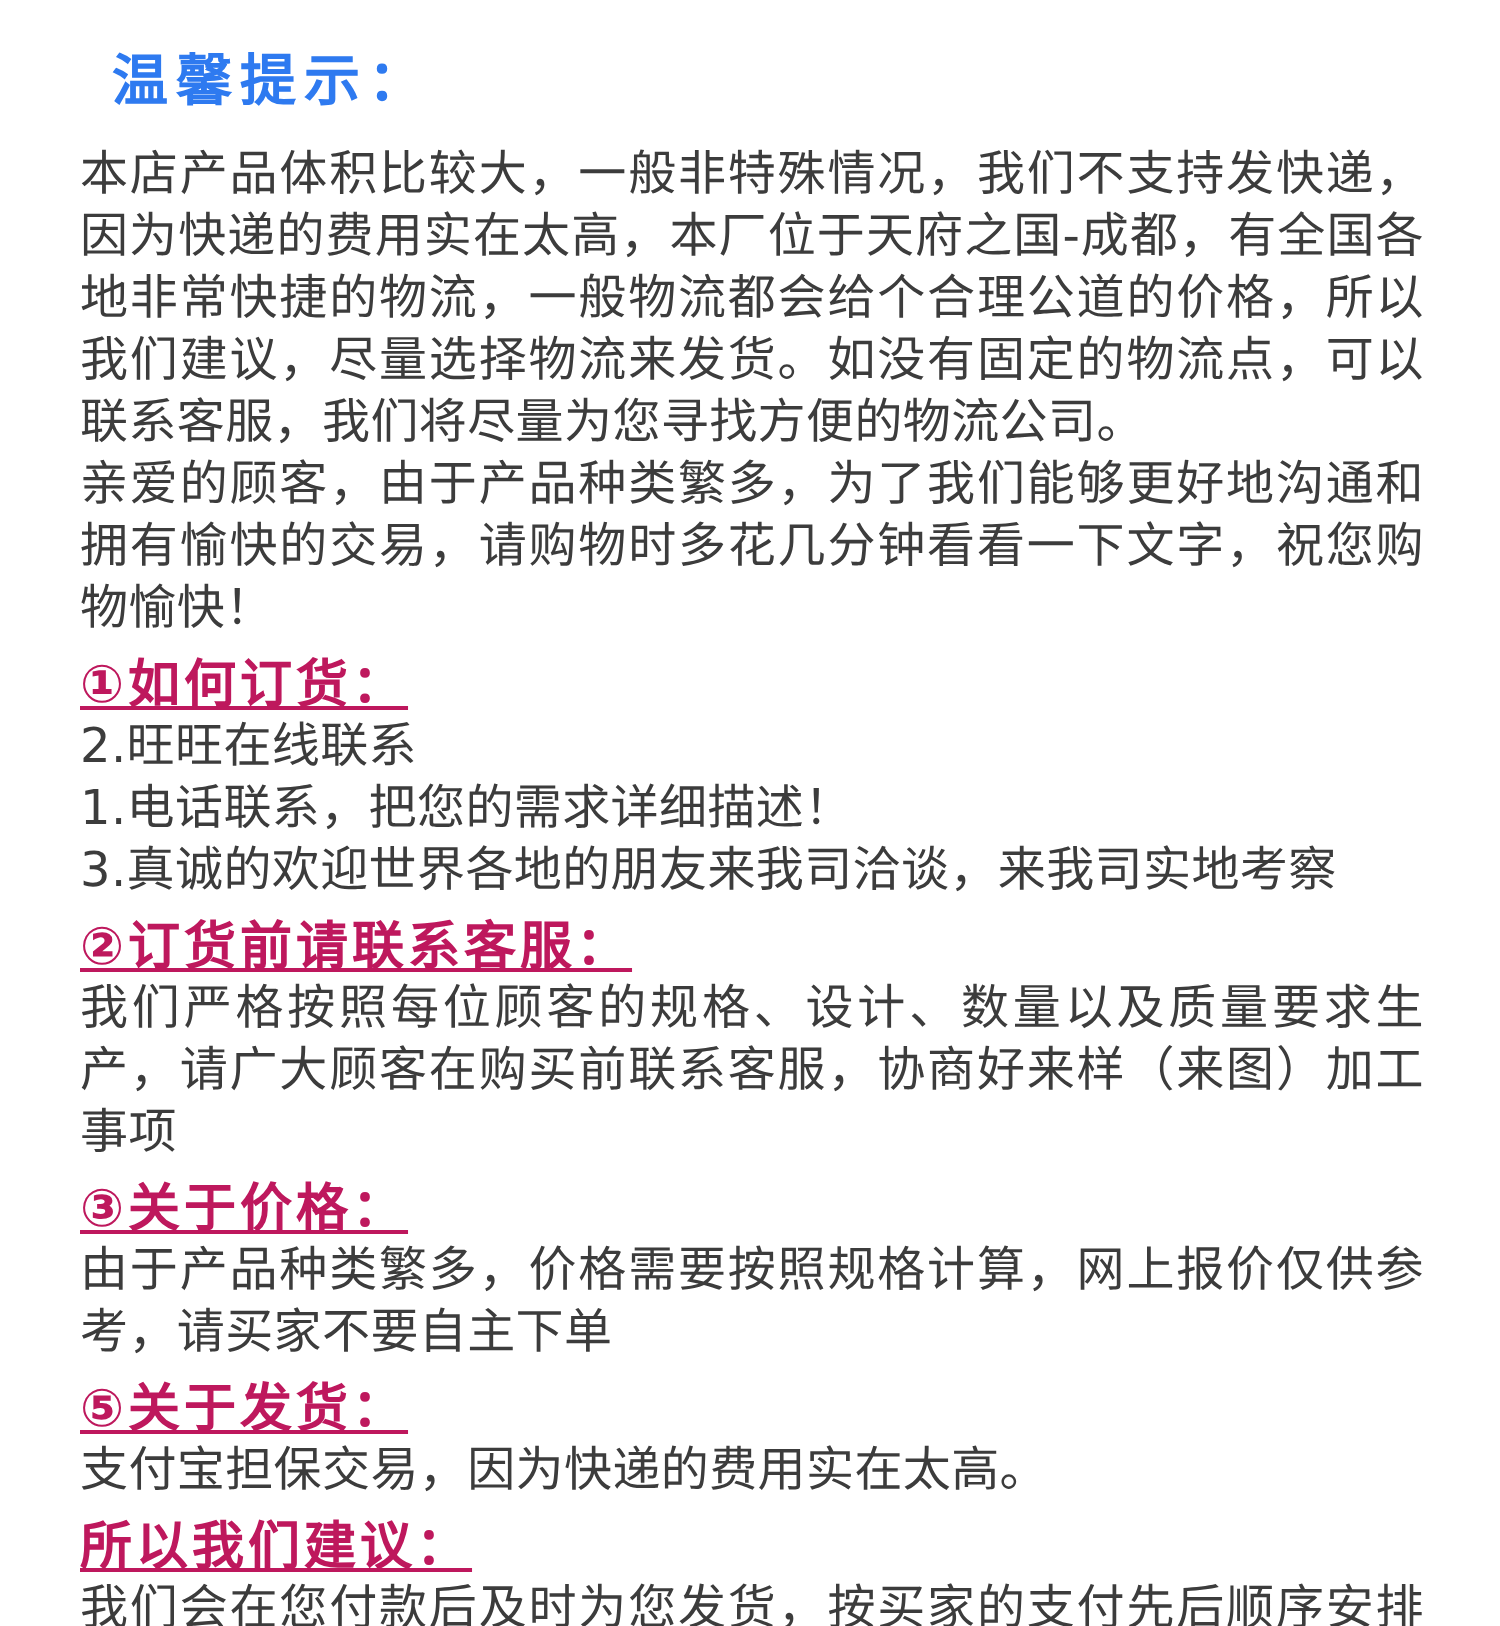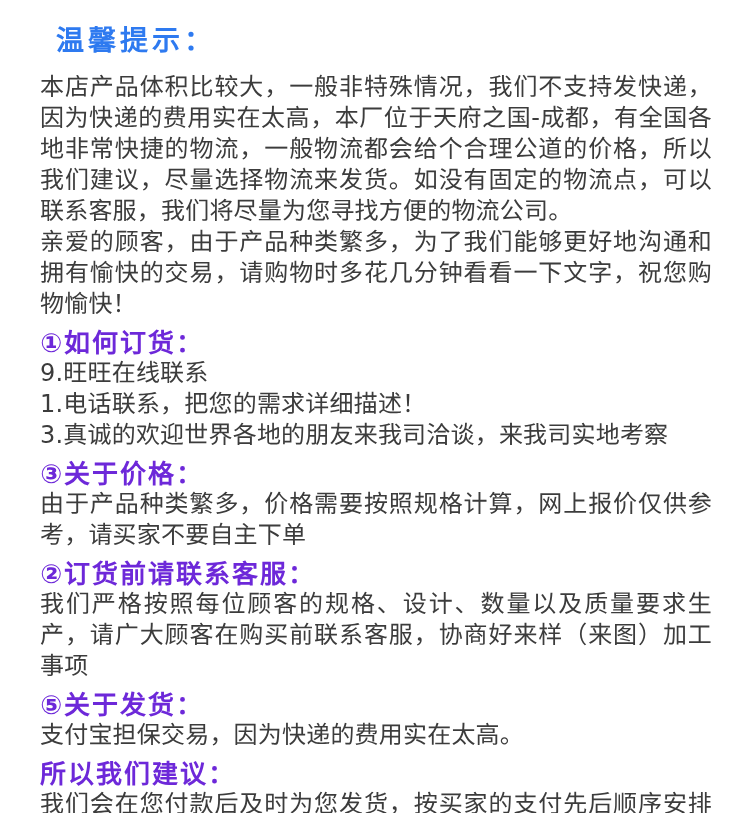--- a/index.html
+++ b/index.html
@@ -39,51 +39,52 @@
     color: #3c3c3c;
     letter-spacing: 0.2px;
     text-align: justify;
     text-justify: inter-ideograph;
   }
   .section-heading {
     margin: 8px 0 0 0;
     font-size: 26px;
     line-height: 30px;
     font-weight: bold;
-    color: #6d28d9;
+    color: #be185d;
     letter-spacing: 2px;
+    text-decoration: underline;
   }
 </style>
 </head>
 <body>
 
 <div class="page">
 
   <h1 class="title">温馨提示：</h1>
 
   <div class="intro">
     <p class="body-text">本店产品体积比较大，一般非特殊情况，我们不支持发快递，因为快递的费用实在太高，本厂位于天府之国-成都，有全国各地非常快捷的物流，一般物流都会给个合理公道的价格，所以我们建议，尽量选择物流来发货。如没有固定的物流点，可以联系客服，我们将尽量为您寻找方便的物流公司。</p>
     <p class="body-text">亲爱的顾客，由于产品种类繁多，为了我们能够更好地沟通和拥有愉快的交易，请购物时多花几分钟看看一下文字，祝您购物愉快！</p>
   </div>
 
   <section>
     <h2 class="section-heading">①如何订货：</h2>
-    <p class="body-text">9.旺旺在线联系</p>
+    <p class="body-text">2.旺旺在线联系</p>
     <p class="body-text">1.电话联系，把您的需求详细描述！</p>
     <p class="body-text">3.真诚的欢迎世界各地的朋友来我司洽谈，来我司实地考察</p>
   </section>
 
   <section>
-    <h2 class="section-heading">③关于价格：</h2>
-    <p class="body-text">由于产品种类繁多，价格需要按照规格计算，网上报价仅供参考，请买家不要自主下单</p>
+    <h2 class="section-heading">②订货前请联系客服：</h2>
+    <p class="body-text">我们严格按照每位顾客的规格、设计、数量以及质量要求生产，请广大顾客在购买前联系客服，协商好来样（来图）加工事项</p>
   </section>
 
   <section>
-    <h2 class="section-heading">②订货前请联系客服：</h2>
-    <p class="body-text">我们严格按照每位顾客的规格、设计、数量以及质量要求生产，请广大顾客在购买前联系客服，协商好来样（来图）加工事项</p>
+    <h2 class="section-heading">③关于价格：</h2>
+    <p class="body-text">由于产品种类繁多，价格需要按照规格计算，网上报价仅供参考，请买家不要自主下单</p>
   </section>
 
   <section>
     <h2 class="section-heading">⑤关于发货：</h2>
     <p class="body-text">支付宝担保交易，因为快递的费用实在太高。</p>
   </section>
 
   <section>
     <h2 class="section-heading">所以我们建议：</h2>
     <p class="body-text">我们会在您付款后及时为您发货，按买家的支付先后顺序安排发出。发货打包我们都有专人严格检查商品的质量，③关于价格。</p>

